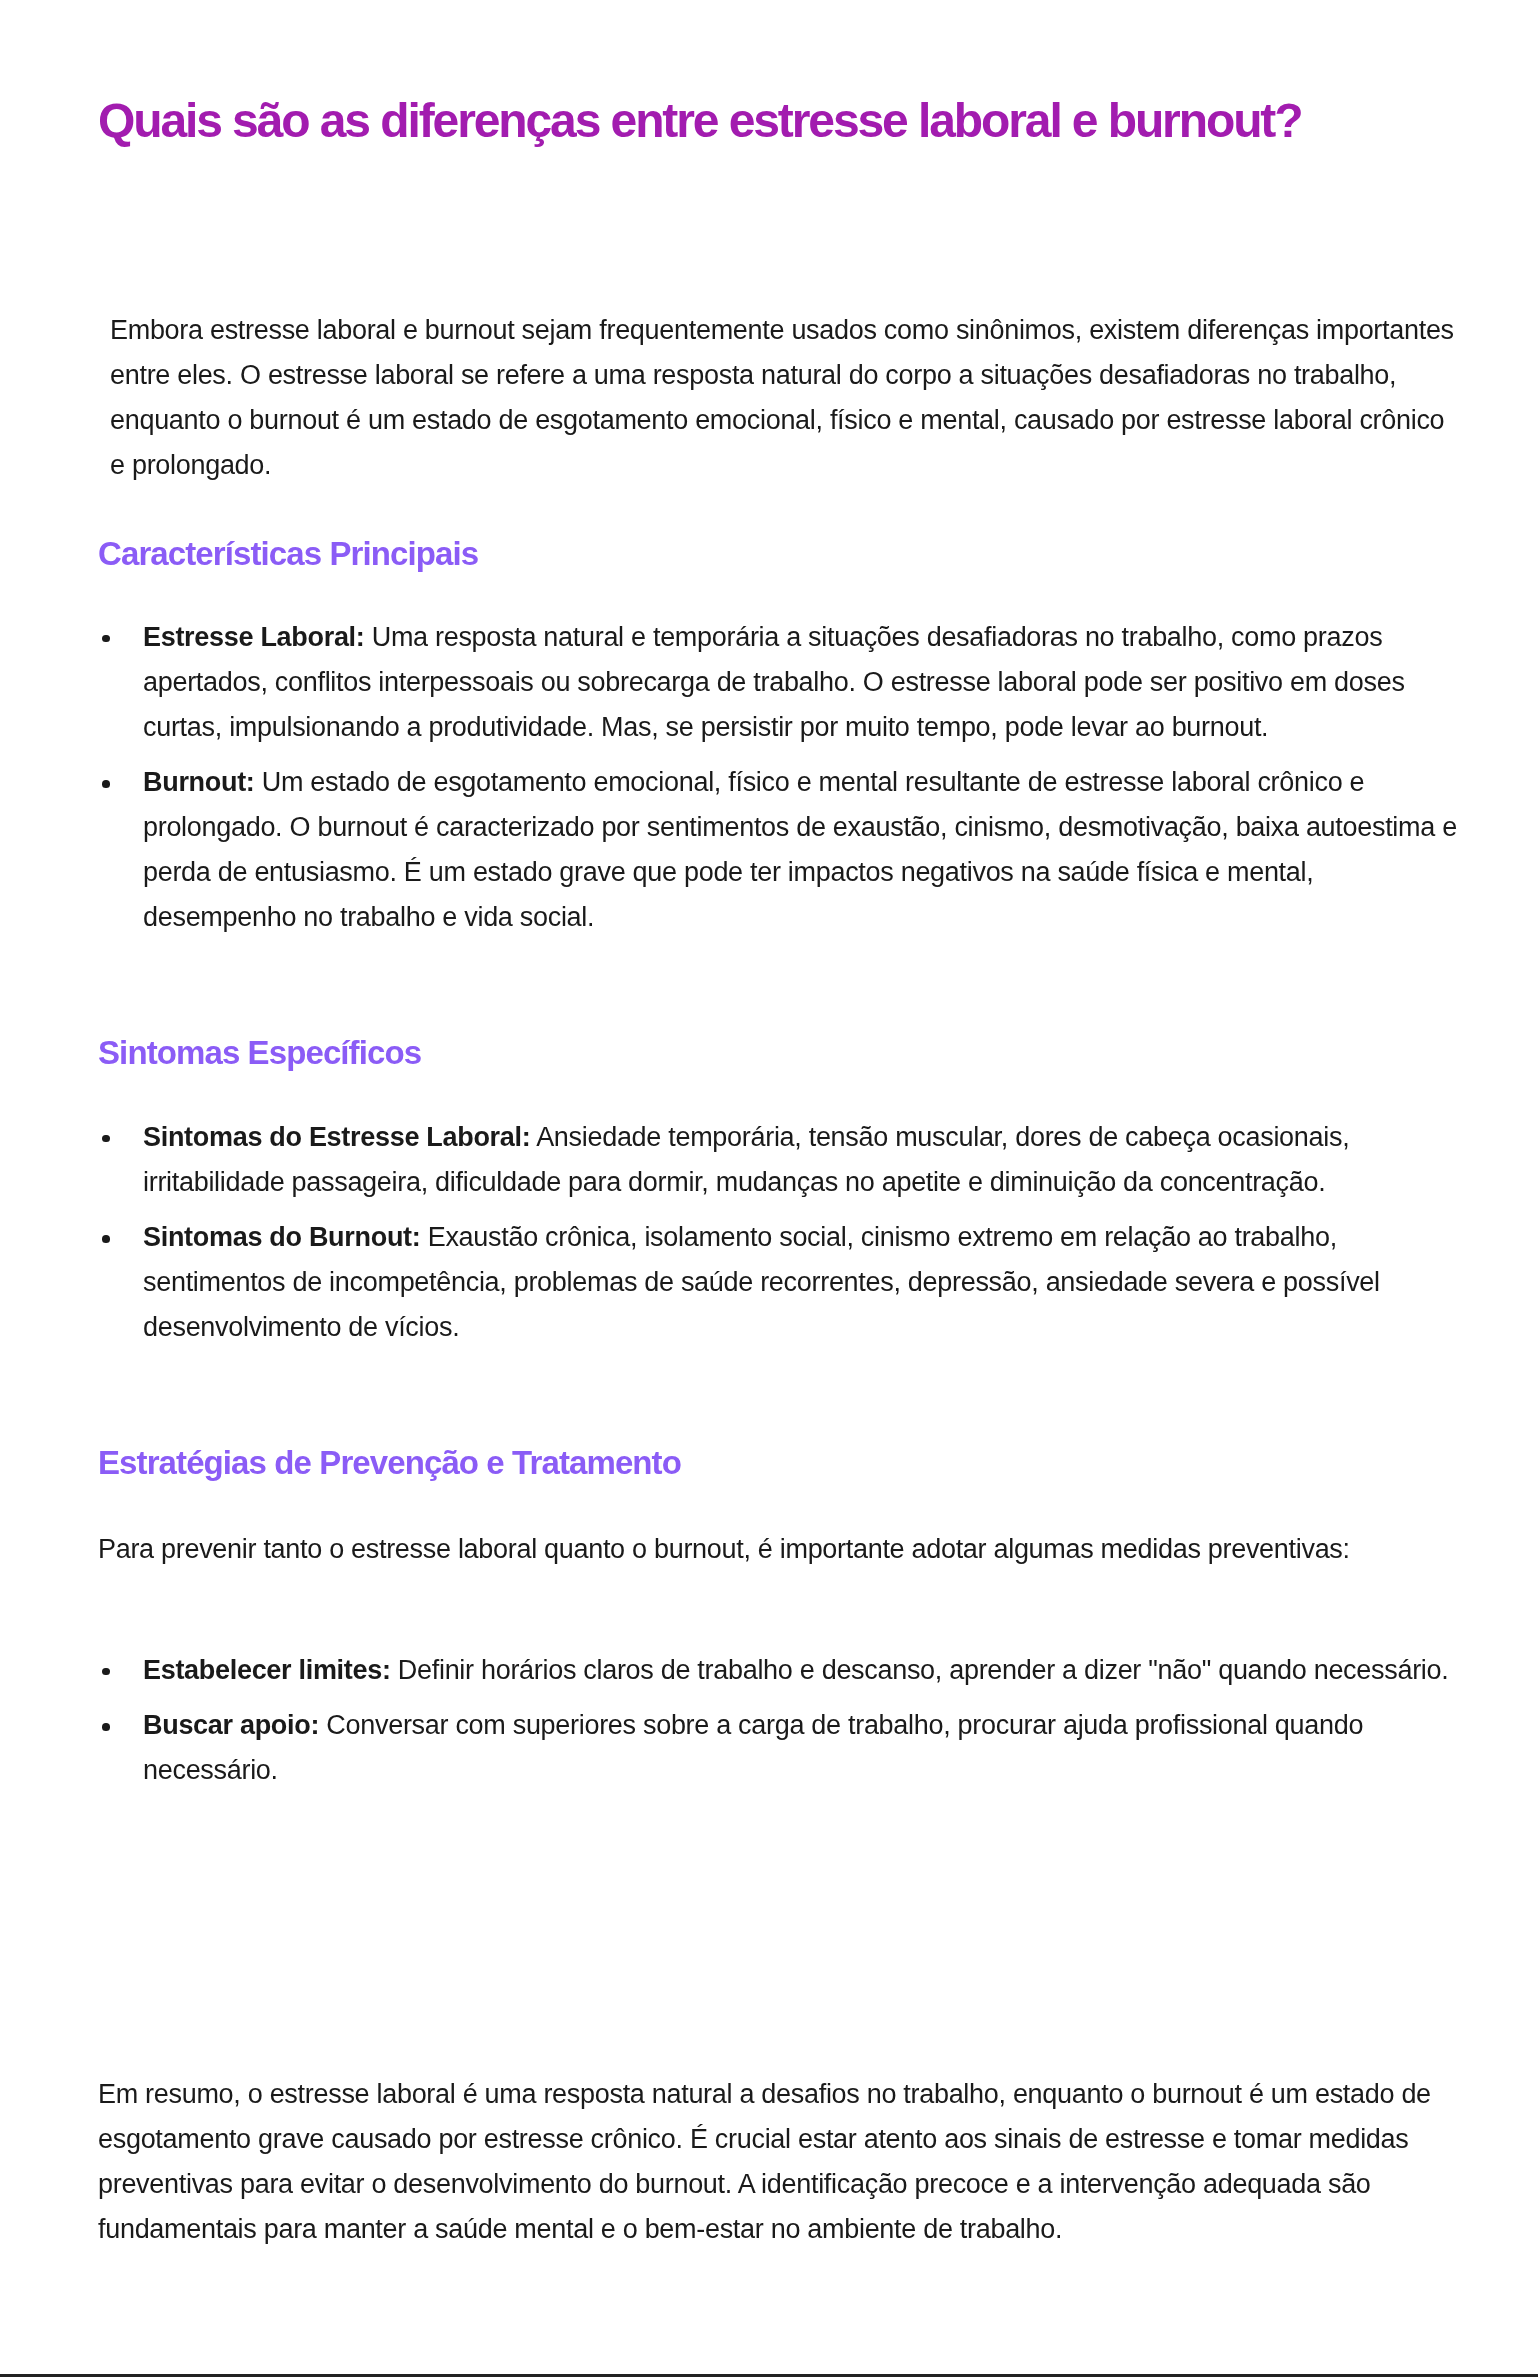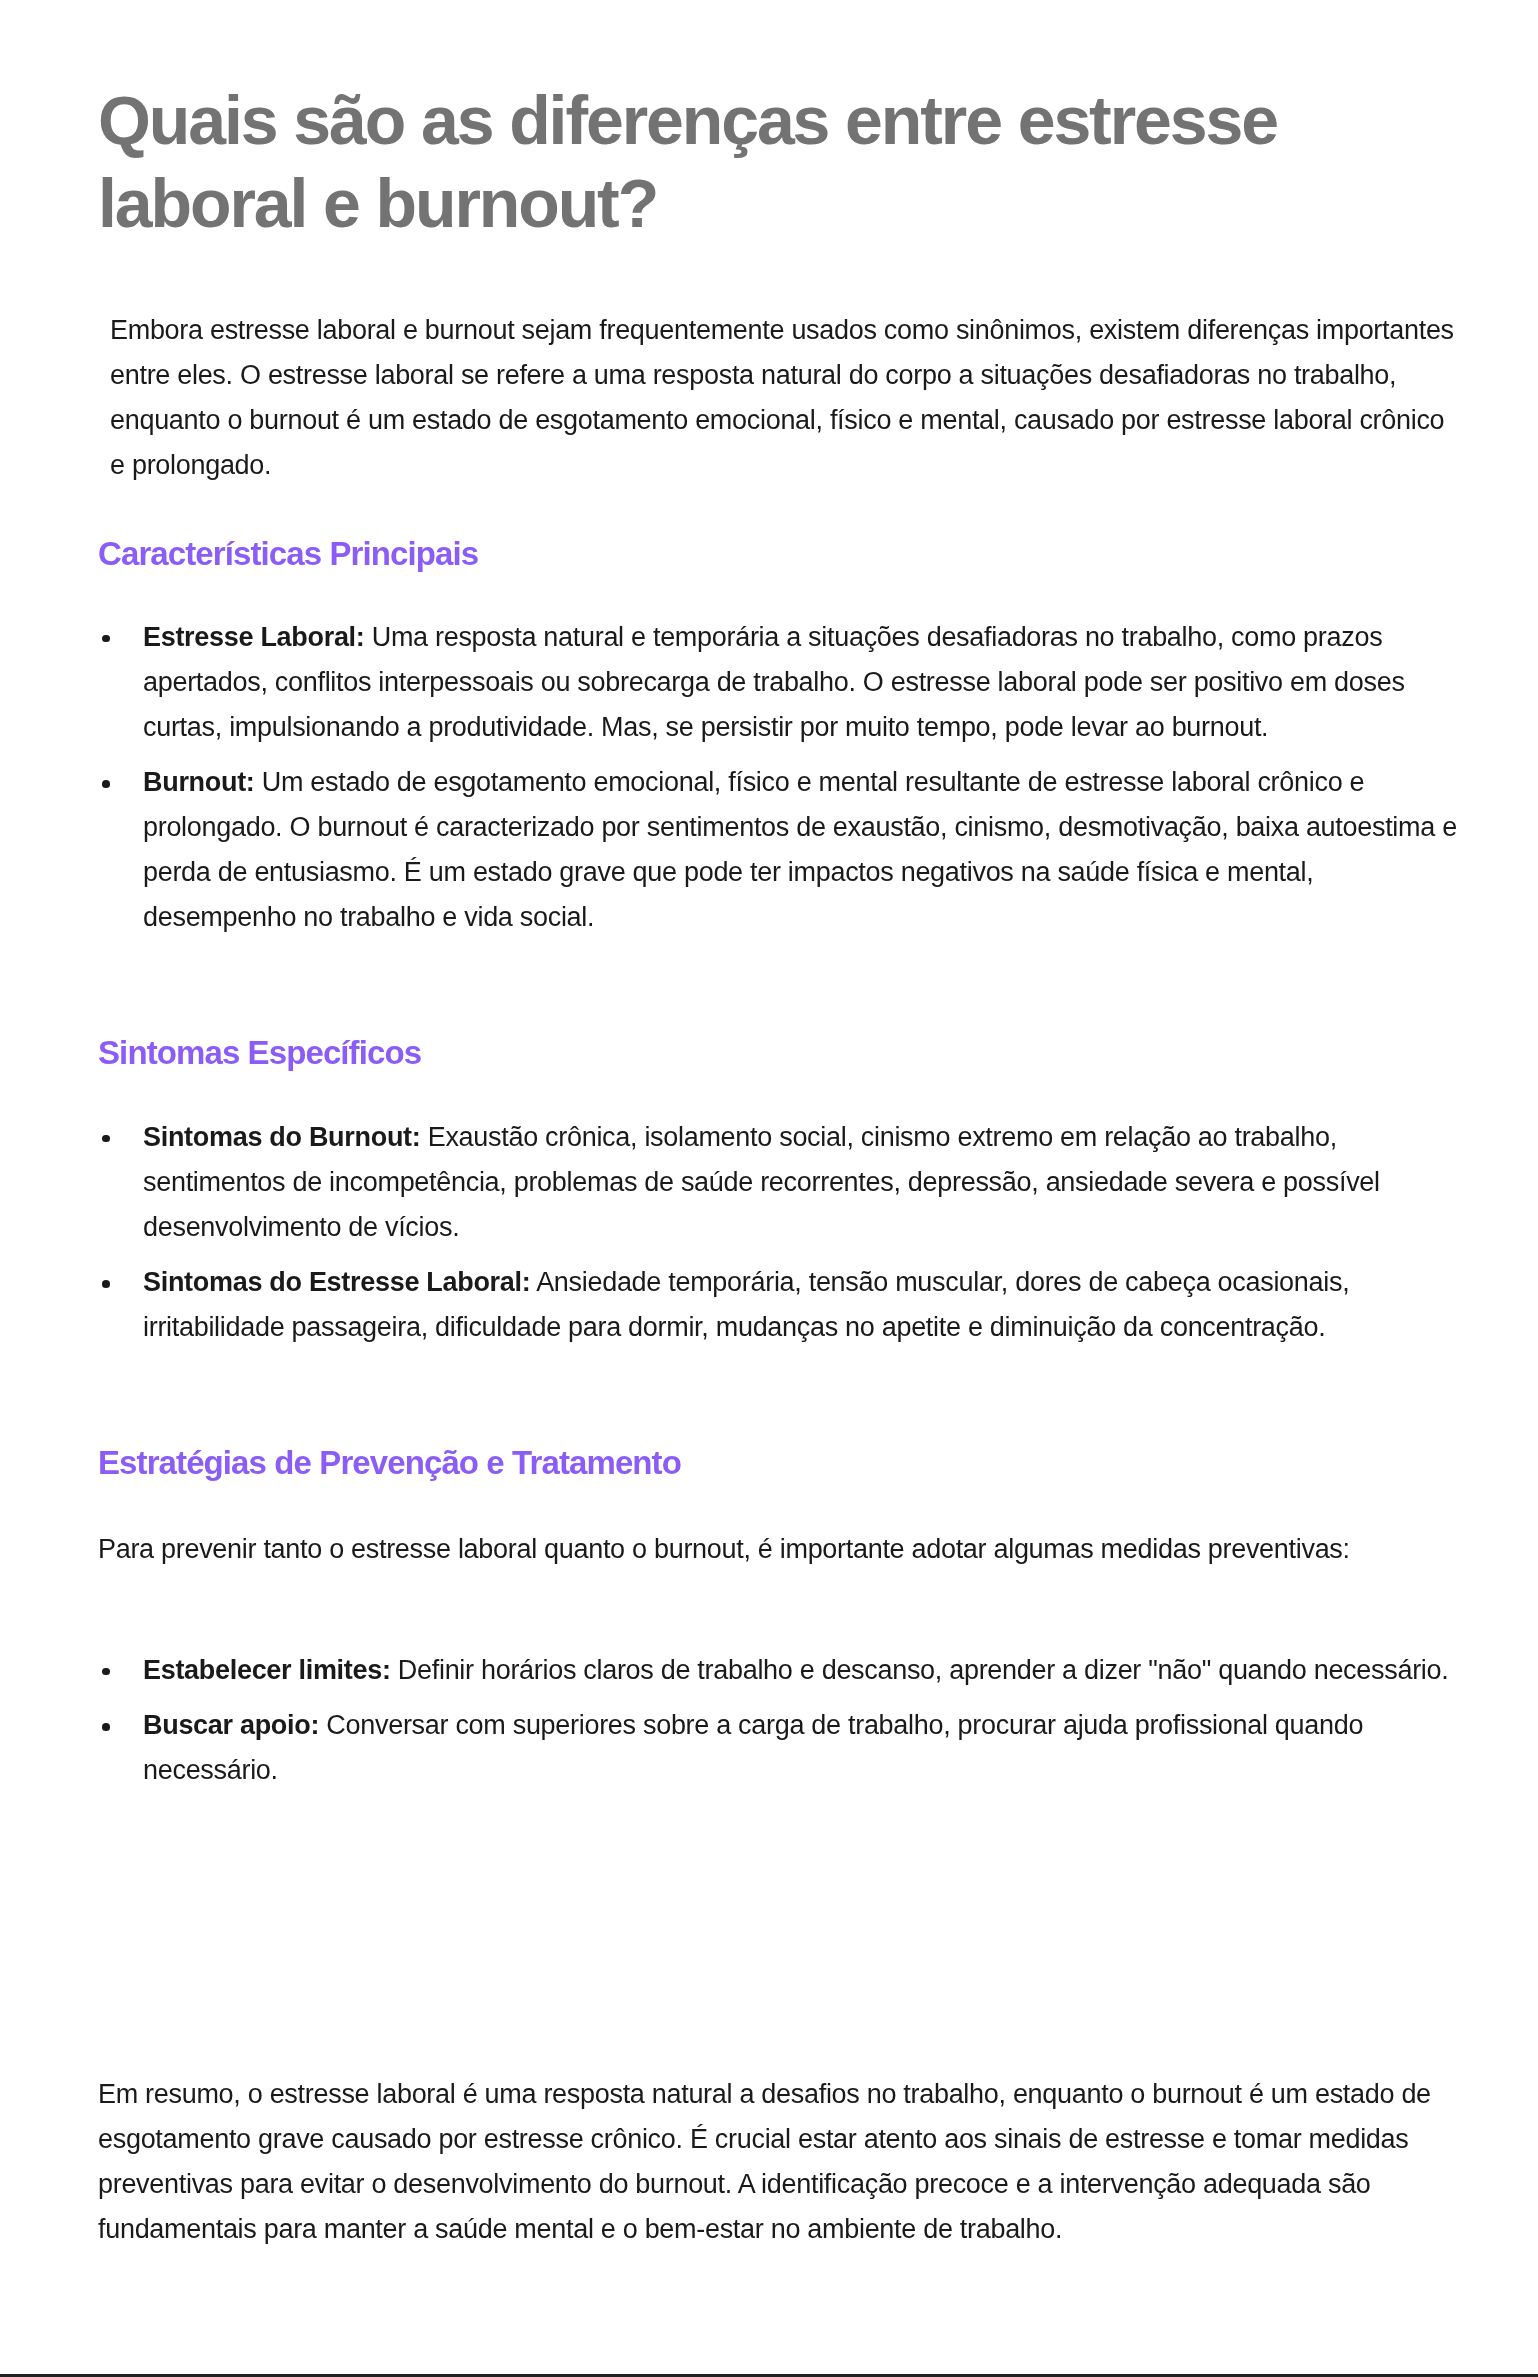--- a/index.html
+++ b/index.html
@@ -1,20 +1,20 @@
 <!DOCTYPE html>
 <html style="font-size:13.7px"><head>
 <meta charset="utf-8">
 <style>
   html, body { margin:0; padding:0; background:#ffffff; }
   body { width:1538px; height:2377px; position:relative; overflow:hidden;
          font-family:"Liberation Sans", sans-serif; color:#1a1a1a; }
   .page { position:absolute; left:98px; top:0; width:1350px; }
   h1 { margin:0; position:absolute; top:79px; left:0; width:1333px;
-       font-size:68px; line-height:83px; font-weight:700; letter-spacing:-2.1px; color:#737373; }
+       font-size:48px; line-height:83px; font-weight:700; letter-spacing:-2.1px; color:#a21caf; }
   p, li { font-size:27px; line-height:45px; letter-spacing:-0.3px; margin:0; }
   .intro { position:absolute; top:308px; left:12px; width:1350px; }
   h2 { margin:0; position:absolute; left:0; font-size:33px; line-height:43px;
        font-weight:700; letter-spacing:-0.9px; color:#8b5cf6; }
   ul { list-style:none; margin:0; padding:0; position:absolute; left:0; width:1359px; }
   li { position:relative; padding-left:45px; margin-bottom:10.3px; }
   li .bullet { position:absolute; left:4.3px; top:19.7px; width:7.7px; height:7.7px; border-radius:50%; background:#1a1a1a; }
   li b { font-weight:700; color:#1a1a1a; }
   .para { position:absolute; left:0; width:1350px; }
   .bottom-rule { position:absolute; left:0; right:0; bottom:0; height:2.6px; background:#222; }
@@ -33,24 +33,24 @@
       <span class="bullet"></span><b>Estresse Laboral:</b><span> Uma resposta natural e temporária a situações desafiadoras no trabalho, como prazos apertados, conflitos interpessoais ou sobrecarga de trabalho. O estresse laboral pode ser positivo em doses curtas, impulsionando a produtividade. Mas, se persistir por muito tempo, pode levar ao burnout.</span>
     </li>
     <li>
       <span class="bullet"></span><b>Burnout:</b><span> Um estado de esgotamento emocional, físico e mental resultante de estresse laboral crônico e prolongado. O burnout é caracterizado por sentimentos de exaustão, cinismo, desmotivação, baixa autoestima e perda de entusiasmo. É um estado grave que pode ter impactos negativos na saúde física e mental, desempenho no trabalho e vida social.</span>
     </li>
   </ul>
 
   <h2 style="top:1031px;">Sintomas Específicos</h2>
   <ul style="top:1115px;">
     <li>
-      <span class="bullet"></span><b>Sintomas do Burnout:</b><span> Exaustão crônica, isolamento social, cinismo extremo em relação ao trabalho, sentimentos de incompetência, problemas de saúde recorrentes, depressão, ansiedade severa e possível desenvolvimento de vícios.</span>
+      <span class="bullet"></span><b>Sintomas do Estresse Laboral:</b><span> Ansiedade temporária, tensão muscular, dores de cabeça ocasionais, irritabilidade passageira, dificuldade para dormir, mudanças no apetite e diminuição da concentração.</span>
     </li>
     <li>
-      <span class="bullet"></span><b>Sintomas do Estresse Laboral:</b><span> Ansiedade temporária, tensão muscular, dores de cabeça ocasionais, irritabilidade passageira, dificuldade para dormir, mudanças no apetite e diminuição da concentração.</span>
+      <span class="bullet"></span><b>Sintomas do Burnout:</b><span> Exaustão crônica, isolamento social, cinismo extremo em relação ao trabalho, sentimentos de incompetência, problemas de saúde recorrentes, depressão, ansiedade severa e possível desenvolvimento de vícios.</span>
     </li>
   </ul>
 
   <h2 style="top:1441px;">Estratégias de Prevenção e Tratamento</h2>
   <p class="para" style="top:1527px;">Para prevenir tanto o estresse laboral quanto o burnout, é importante adotar algumas medidas preventivas:</p>
   <ul style="top:1648px;">
     <li>
       <span class="bullet"></span><b>Estabelecer limites:</b><span> Definir horários claros de trabalho e descanso, aprender a dizer "não" quando necessário.</span>
     </li>
     <li>

